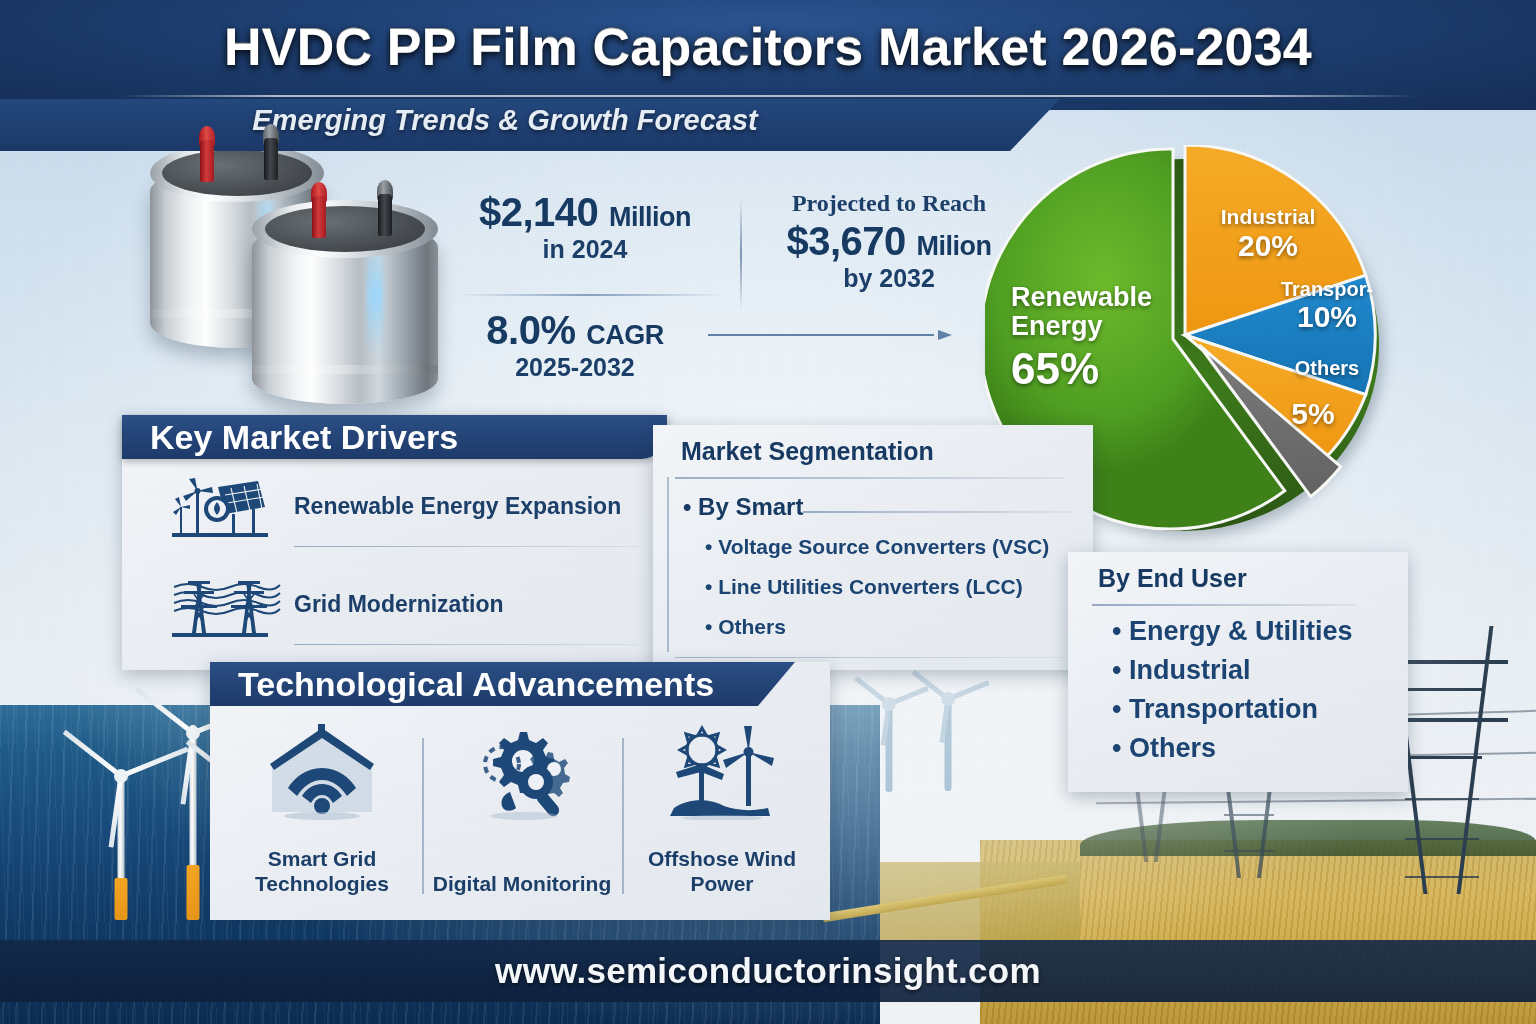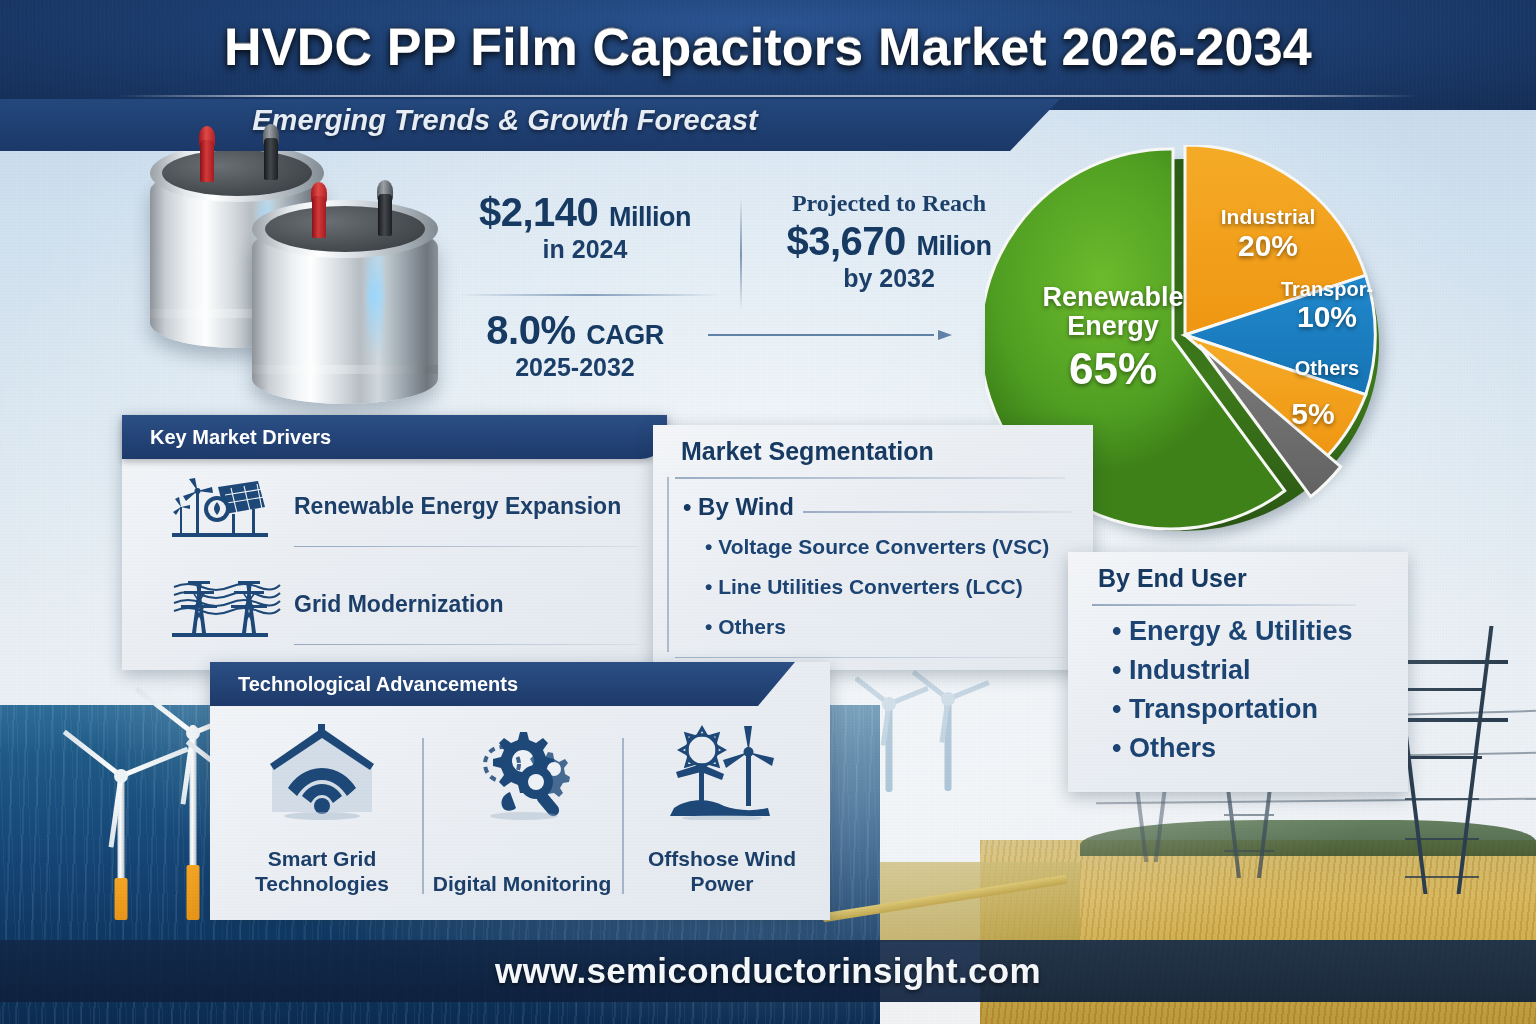--- a/index.html
+++ b/index.html
@@ -217,21 +217,21 @@
   .pie-shadow{
     position:absolute; left:6px; top:20px; width:392px; height:372px; border-radius:50%;
     background:rgba(30,50,70,.30); filter:blur(7px);
   }
   .pie-depth{
     position:absolute; left:2px; top:14px; width:392px; height:372px; border-radius:50%;
     background:linear-gradient(180deg,#2b5a14 0%,#3d7a1b 60%,#2a5513 100%);
   }
   .pie-svg{ position:absolute; left:0; top:0; }
   .pie-lab{ position:absolute; color:#fff; font-weight:bold; text-shadow:0 2px 4px rgba(0,0,0,.45); }
-  .lab-ren{ left:38px; top:138px; width:180px; text-align:center; font-size:27px; line-height:1.08; }
+  .lab-ren{ left:26px; top:138px; width:180px; font-size:27px; line-height:1.08; }
   .lab-ren .pct{ display:block; font-size:44px; margin-top:4px; }
   .lab-ind{ left:218px; top:60px; width:130px; text-align:center; font-size:21px; line-height:1.12; }
   .lab-ind .pct{ display:block; font-size:30px; }
   .lab-tra{ left:282px; top:133px; width:120px; text-align:center; font-size:20px; line-height:1.12; }
   .lab-tra .pct{ display:block; font-size:30px; }
   .lab-oth{ left:292px; top:212px; width:100px; text-align:center; font-size:20px; }
   .lab-fiv{ left:290px; top:252px; width:76px; text-align:center; font-size:30px; }
 
   
   .panel{
@@ -239,21 +239,21 @@
     background:linear-gradient(150deg,#f3f5f8 0%,#eaeef3 45%,#e4e9ef 100%);
     box-shadow:0 5px 16px rgba(25,45,70,.28);
   }
   .panel:after{
     content:""; position:absolute; inset:0; pointer-events:none; opacity:.35;
     background:repeating-linear-gradient(0deg, rgba(0,0,0,.028) 0 1px, rgba(255,255,255,0) 1px 3px);
   }
   .pbar{
     position:absolute; height:44px; left:0; top:0;
     background:linear-gradient(180deg,#2b4f85 0%,#1d3a6a 100%);
-    color:#fff; font-size:20px; font-weight:bold;
+    color:#fff; font-size:34px; font-weight:bold;
     display:flex; align-items:center; padding-left:28px;
     box-shadow:0 3px 6px rgba(0,0,0,.25);
   }
 
   
   #kmd{ left:122px; top:415px; width:545px; height:255px; }
   #kmd .pbar{ width:545px; border-radius:0 0 26px 0; }
   .drv{ position:absolute; left:50px; width:468px; height:70px; }
   .drv .lbl{ position:absolute; left:122px; top:16px; font-size:23px; font-weight:bold; color:#1c3f69; }
   .drv .ln{ position:absolute; left:122px; bottom:0; width:344px; height:1.5px;
@@ -603,21 +603,21 @@
     </div>
   </div>
 
   <div class="panel" id="mseg">
     <div class="pttl">Market Segmentation</div>
     <div class="hr"></div>
     <div class="vr"></div>
 
     <div class="seg-l1" style="top:68px;">
       <span>•</span>
-      <span>By Wind</span>
+      <span>By Smart</span>
       <span class="hr2"></span>
     </div>
     <div class="seg-l2" style="top:110px;">
       <span>•</span>
       <span>Voltage Source Converters (VSC)</span>
     </div>
     <div class="seg-l2" style="top:150px;">
       <span>•</span>
       <span>Line Utilities Converters (LCC)</span>
     </div>

